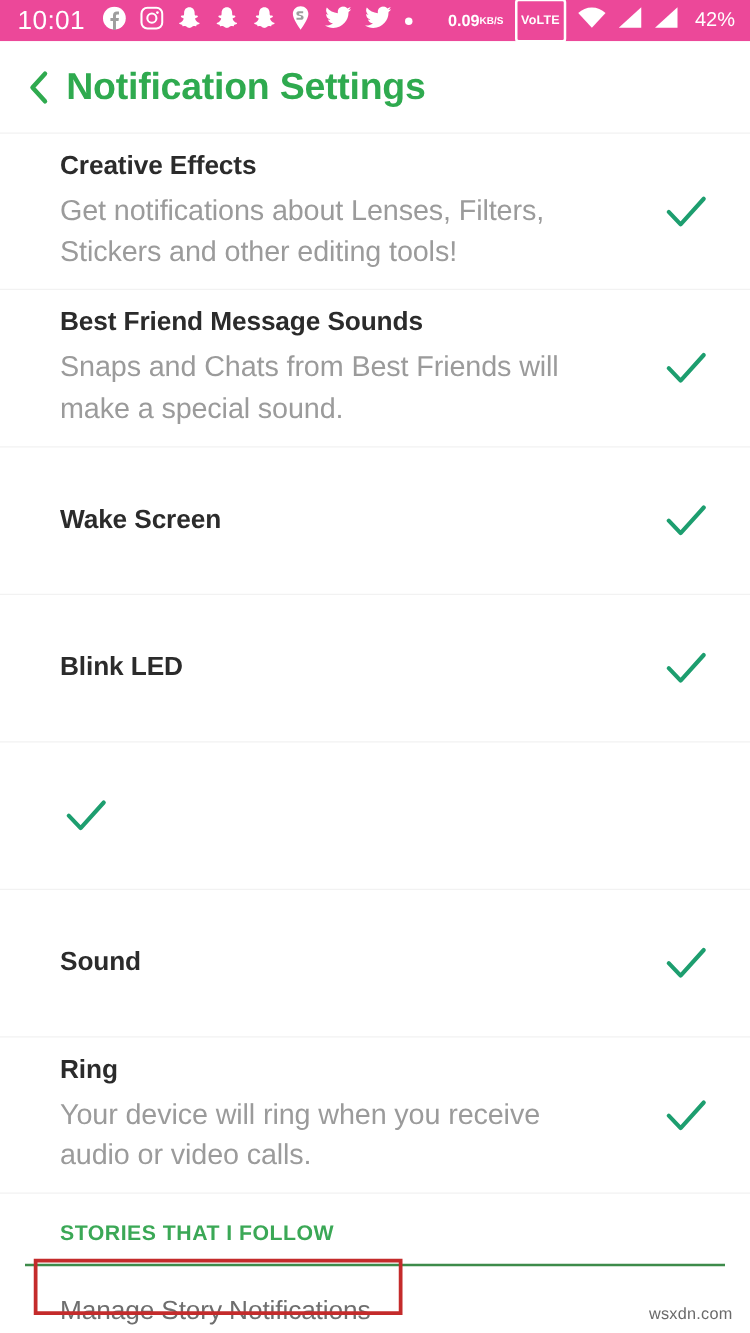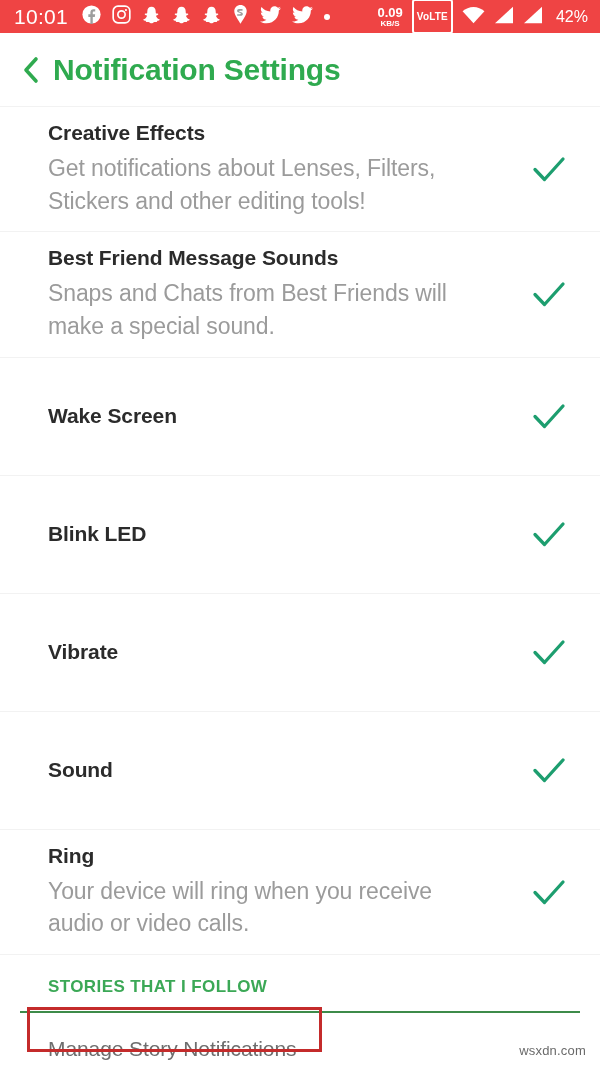--- a/index.html
+++ b/index.html
@@ -6,32 +6,32 @@
   html, body {
     width:600px; height:1066px;
     background:#ffffff;
     font-family:"Liberation Sans", sans-serif;
     overflow:hidden;
   }
   .screen { position:relative; width:600px; height:1066px; background:#fff; }
 
   
   .statusbar {
-    height:33px; background:#ef4444;
+    height:33px; background:#ec4899;
     display:flex; align-items:center;
     padding:0 12px 0 14px;
     color:#ffffff;
   }
   .sb-time { font-size:21px; letter-spacing:.3px; font-weight:400; color:#fff; }
   .sb-icons { display:flex; align-items:center; gap:11px; margin-left:14px; }
   .sb-spacer { flex:1 1 auto; }
   .sb-right { display:flex; align-items:center; gap:9px; }
   .ic { display:block; }
   .sb-dot { width:6px; height:6px; border-radius:50%; background:#fff; }
-  .kbs { display:flex; flex-direction:column; align-items:center; line-height:1; }
+  .kbs { display:flex; flex-direction:row; align-items:center; line-height:1; }
   .kbs .k1 { font-size:13px; font-weight:bold; }
   .kbs .k2 { font-size:8px; font-weight:bold; margin-top:1px; }
   .volte {
     border:2px solid #fff; border-radius:3px;
     font-size:10px; font-weight:bold; padding:10px 3px;
     line-height:1.1; letter-spacing:.2px;
   }
   .sb-batt { font-size:16px; margin-left:4px; }
 
   
@@ -230,23 +230,20 @@
         <div class="row-title">Blink LED</div>
       </div>
       <span class="check">
         <svg width="42" height="42" viewBox="0 0 42 42">
             <path d="M7 21.5l9.5 10L35 11" fill="none" stroke="#1d9e6f" stroke-width="3.3" stroke-linecap="round" stroke-linejoin="round"></path>
           </svg>
       </span>
     </div>
 
     <div class="row no-sub">
-      <div class="row-texts">
-        <div class="row-title">Vibrate</div>
-      </div>
       <span class="check">
         <svg width="42" height="42" viewBox="0 0 42 42">
             <path d="M7 21.5l9.5 10L35 11" fill="none" stroke="#1d9e6f" stroke-width="3.3" stroke-linecap="round" stroke-linejoin="round"></path>
           </svg>
       </span>
     </div>
 
     <div class="row no-sub">
       <div class="row-texts">
         <div class="row-title">Sound</div>

